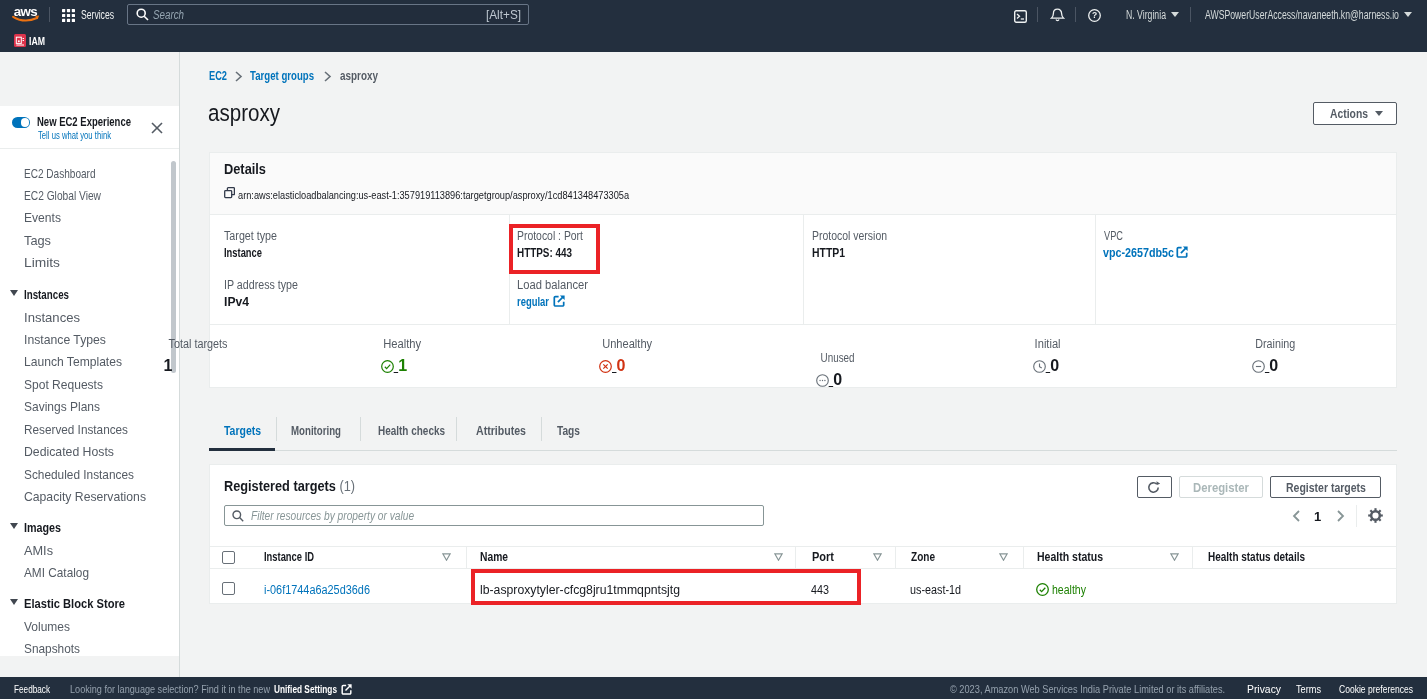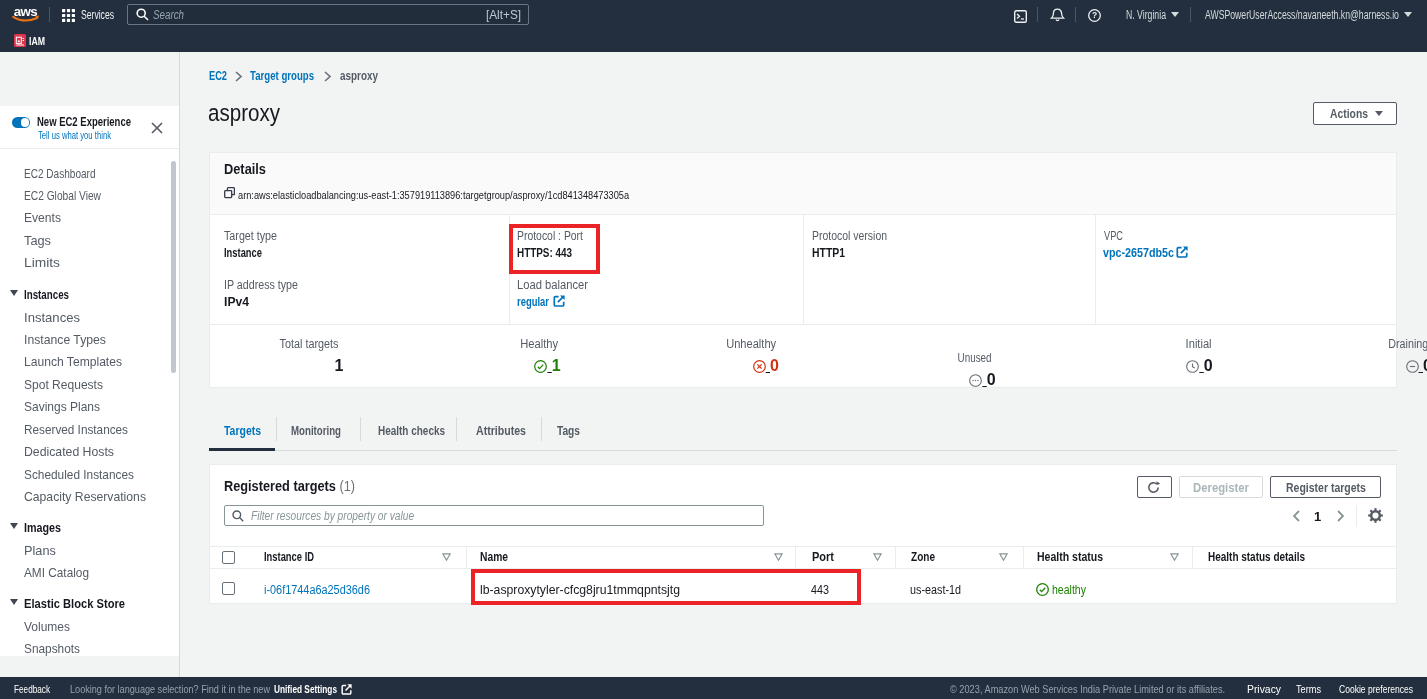--- a/index.html
+++ b/index.html
@@ -1,20 +1,20 @@
 <!DOCTYPE html>
 <html><head>
 <meta charset="utf-8">
 <style>
 *{margin:0;padding:0;box-sizing:border-box;}
 html,body{width:1427px;height:699px;overflow:hidden;}
 body{font-family:"Liberation Sans",sans-serif;background:#f2f3f3;position:relative;font-size:13px;color:#16191f;}
 .abs{position:absolute;}
 .txt{white-space:nowrap;transform-origin:0 0;}
-.statcol{position:absolute;text-align:right;white-space:nowrap;text-decoration:underline;}
+.statcol{position:absolute;text-align:left;white-space:nowrap;text-decoration:underline;}
 .statlbl{font-size:12.5px;color:#545b64;}
 .statval{margin-top:6px;font-size:16px;font-weight:bold;color:#16191f;}
 .statnum{display:inline-block;}
 .vline{position:absolute;width:1px;background:#eaeded;}
 .hline{position:absolute;height:1px;background:#eaeded;}
 .cbx{position:absolute;width:13px;height:13px;border:1px solid #687078;border-radius:2px;background:#fff;}
 .caret{width:0;height:0;border-left:4px solid transparent;border-right:4px solid transparent;border-top:5px solid #d5dbdb;position:absolute;}
 .tri-down{width:0;height:0;border-left:4.5px solid transparent;border-right:4.5px solid transparent;border-top:6px solid #414750;position:absolute;}
 </style>
 </head>
@@ -251,21 +251,21 @@
 <div class="abs txt" id="nv4" style="left:24px;top:255px;font-size:13px;color:#545b64;transform:scaleX(1.060);">Limits</div>
 <div class="abs txt" id="nv5" style="left:24px;top:310px;font-size:13px;color:#545b64;transform:scaleX(1.006);">Instances</div>
 <div class="abs txt" id="nv6" style="left:24px;top:332px;font-size:13px;color:#545b64;transform:scaleX(0.940);">Instance Types</div>
 <div class="abs txt" id="nv7" style="left:24px;top:354px;font-size:13px;color:#545b64;transform:scaleX(0.931);">Launch Templates</div>
 <div class="abs txt" id="nv8" style="left:24px;top:377px;font-size:13px;color:#545b64;transform:scaleX(0.926);">Spot Requests</div>
 <div class="abs txt" id="nv9" style="left:24px;top:399px;font-size:13px;color:#545b64;transform:scaleX(0.922);">Savings Plans</div>
 <div class="abs txt" id="nv10" style="left:24px;top:422px;font-size:13px;color:#545b64;transform:scaleX(0.905);">Reserved Instances</div>
 <div class="abs txt" id="nv11" style="left:24px;top:444px;font-size:13px;color:#545b64;transform:scaleX(0.943);">Dedicated Hosts</div>
 <div class="abs txt" id="nv12" style="left:24px;top:467px;font-size:13px;color:#545b64;transform:scaleX(0.911);">Scheduled Instances</div>
 <div class="abs txt" id="nv13" style="left:24px;top:489px;font-size:13px;color:#545b64;transform:scaleX(0.938);">Capacity Reservations</div>
-<div class="abs txt" id="nv14" style="left:24px;top:543px;font-size:13px;color:#545b64;transform:scaleX(0.979);">Plans</div>
+<div class="abs txt" id="nv14" style="left:24px;top:543px;font-size:13px;color:#545b64;transform:scaleX(0.979);">AMIs</div>
 <div class="abs txt" id="nv15" style="left:24px;top:565px;font-size:13px;color:#545b64;transform:scaleX(0.908);">AMI Catalog</div>
 <div class="abs txt" id="nv16" style="left:24px;top:619px;font-size:13px;color:#545b64;transform:scaleX(0.922);">Volumes</div>
 <div class="abs txt" id="nv17" style="left:24px;top:641px;font-size:13px;color:#545b64;transform:scaleX(0.911);">Snapshots</div>
 <div class="abs txt" id="nh0" style="left:24px;top:287px;font-size:13px;font-weight:bold;color:#16191f;transform:scaleX(0.750);">Instances</div>
 <div class="abs txt" id="nh1" style="left:24px;top:520px;font-size:13px;font-weight:bold;color:#16191f;transform:scaleX(0.826);">Images</div>
 <div class="abs txt" id="nh2" style="left:24px;top:596px;font-size:13px;font-weight:bold;color:#16191f;transform:scaleX(0.858);">Elastic Block Store</div>
 <div class="abs txt" id="bc1" style="left:209px;top:69px;font-size:12.5px;font-weight:bold;color:#0073bb;transform:scaleX(0.740);">EC2</div>
 <div class="abs txt" id="bc2" style="left:250px;top:69px;font-size:12.5px;font-weight:bold;color:#0073bb;transform:scaleX(0.770);">Target groups</div>
 <div class="abs txt" id="bc3" style="left:340px;top:69px;font-size:12.5px;font-weight:bold;color:#545b64;transform:scaleX(0.792);">asproxy</div>
 <div class="abs txt" id="h1" style="left:208px;top:99px;font-size:24.5px;color:#16191f;transform:scaleX(0.839);">asproxy</div>

